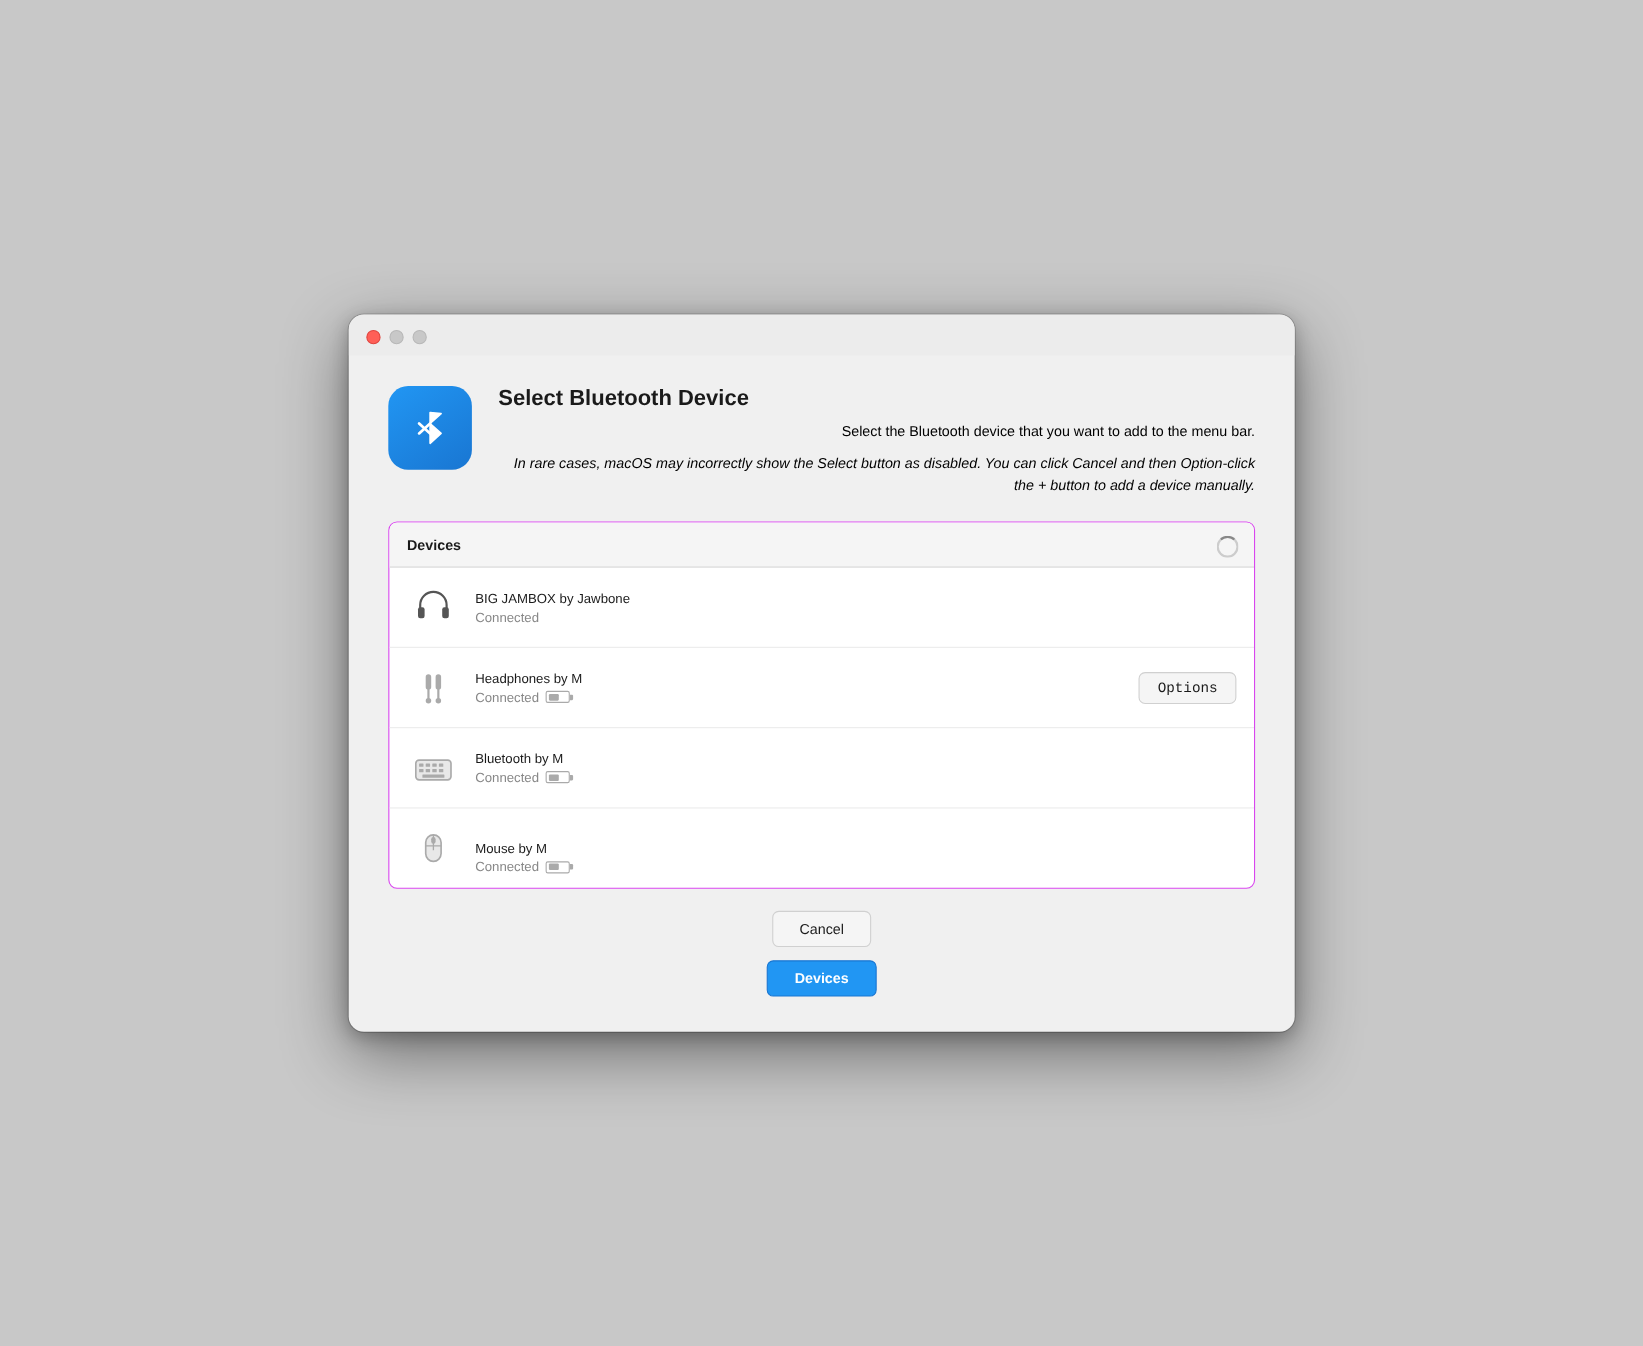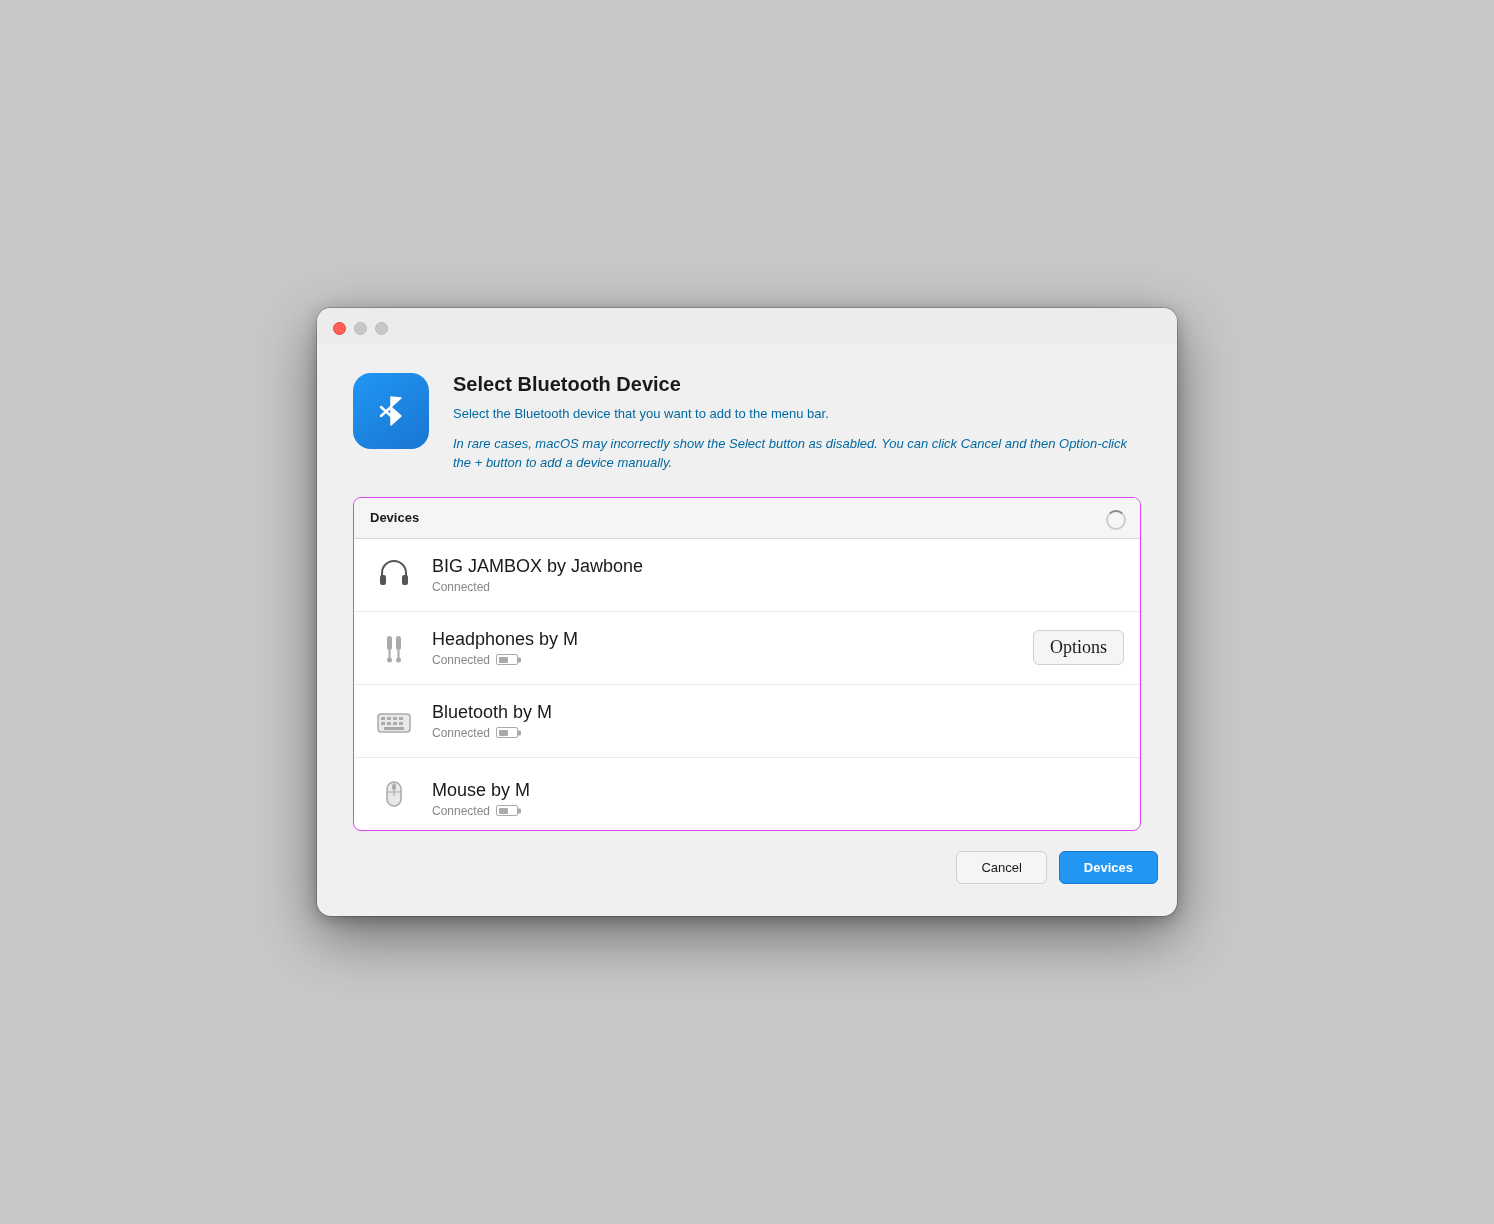--- a/index.html
+++ b/index.html
@@ -83,22 +83,23 @@
 
     .header-text h1 {
       font-size: 20px;
       font-weight: 600;
       color: #1a1a1a;
       margin-bottom: 8px;
     }
 
     .header-text p {
       font-size: 13px;
-      color: #0369a1;
+      color: #000000;
       line-height: 1.5;
+      text-align: right;
     }
 
     .header-text p + p {
       margin-top: 10px;
       font-style: italic;
     }
 
     
     .devices-container {
       border: 1px solid #d946ef;
@@ -168,21 +169,21 @@
       justify-content: center;
       flex-shrink: 0;
       margin-right: 14px;
     }
 
     .device-info {
       flex: 1;
     }
 
     .device-name {
-      font-size: 18px;
+      font-size: 12px;
       font-weight: 500;
       color: #1a1a1a;
       margin-bottom: 3px;
     }
 
     .device-status-row {
       display: flex;
       align-items: center;
       gap: 6px;
     }
@@ -225,33 +226,34 @@
       background: #aaa;
       border-radius: 1px;
       width: 55%;
     }
 
     .device-options-btn {
       background: #f5f5f5;
       border: 1px solid #d0d0d0;
       border-radius: 6px;
       padding: 6px 16px;
-      font-size: 18px;
+      font-size: 13px;
       color: #1a1a1a;
       cursor: pointer;
-      font-family: Liberation Serif, serif;
+      font-family: Liberation Mono, monospace;
     }
 
     
     .bottom-buttons {
       display: flex;
       justify-content: flex-end;
       align-items: center;
       gap: 12px;
-      padding: 0 19px;
+      padding: 0 36px;
+      flex-direction: column;
     }
 
     .btn-cancel {
       background: #f5f5f5;
       border: 1px solid #d0d0d0;
       border-radius: 6px;
       padding: 8px 24px;
       font-size: 13px;
       font-weight: 500;
       color: #1a1a1a;

